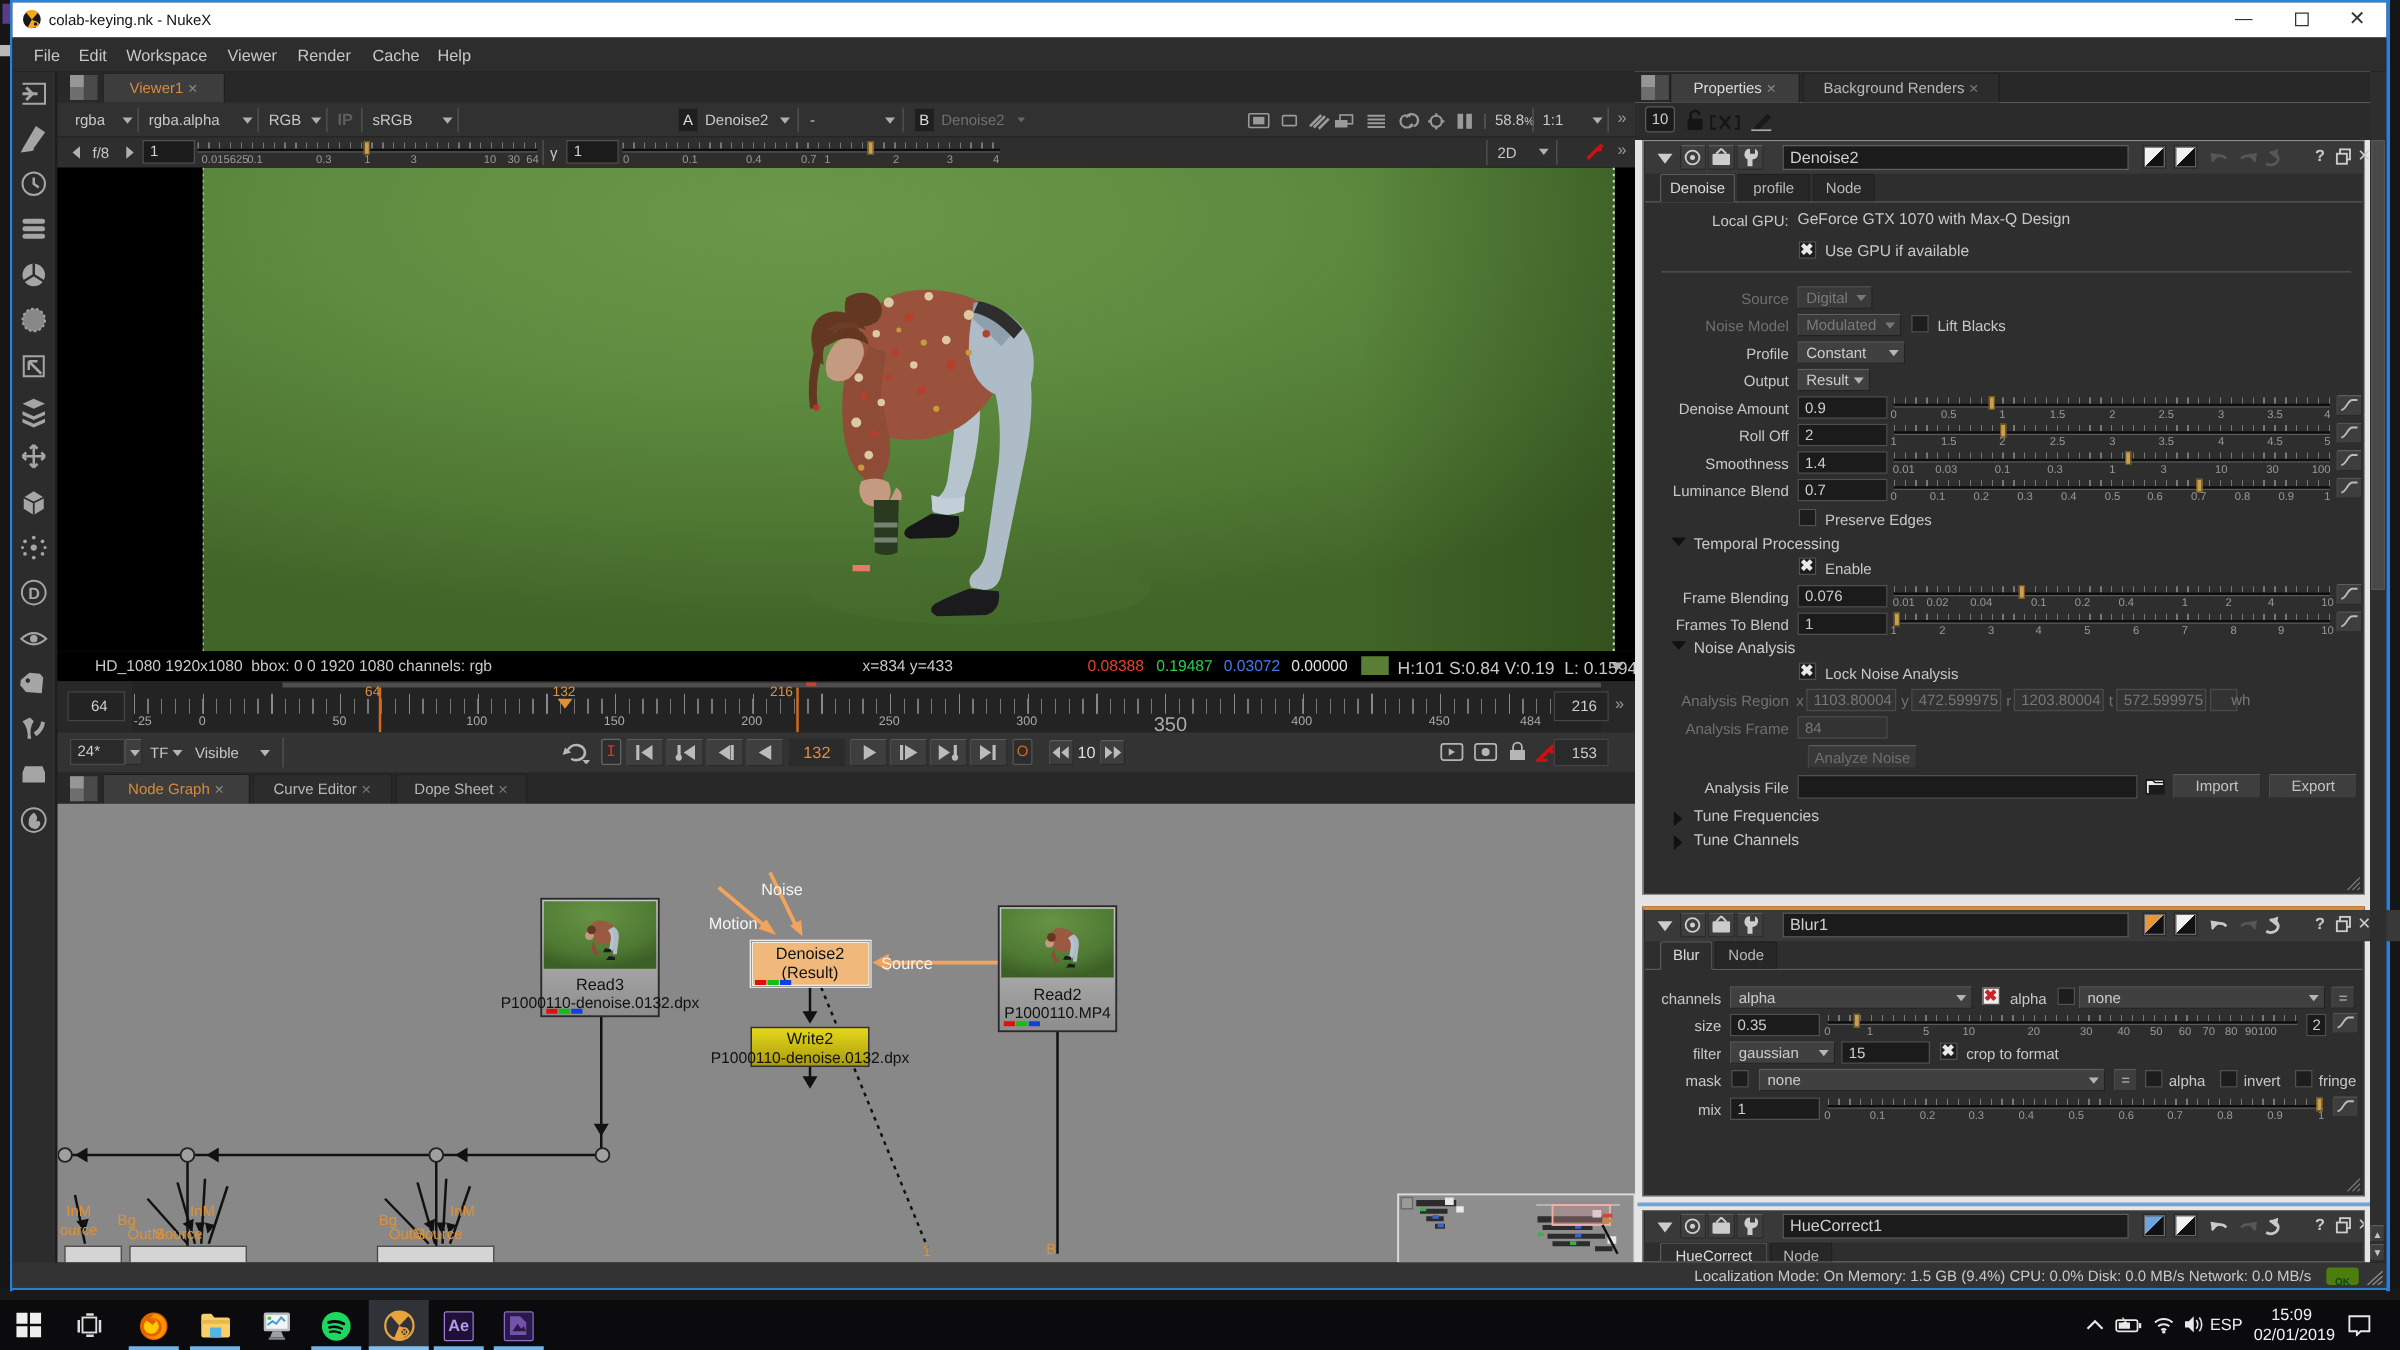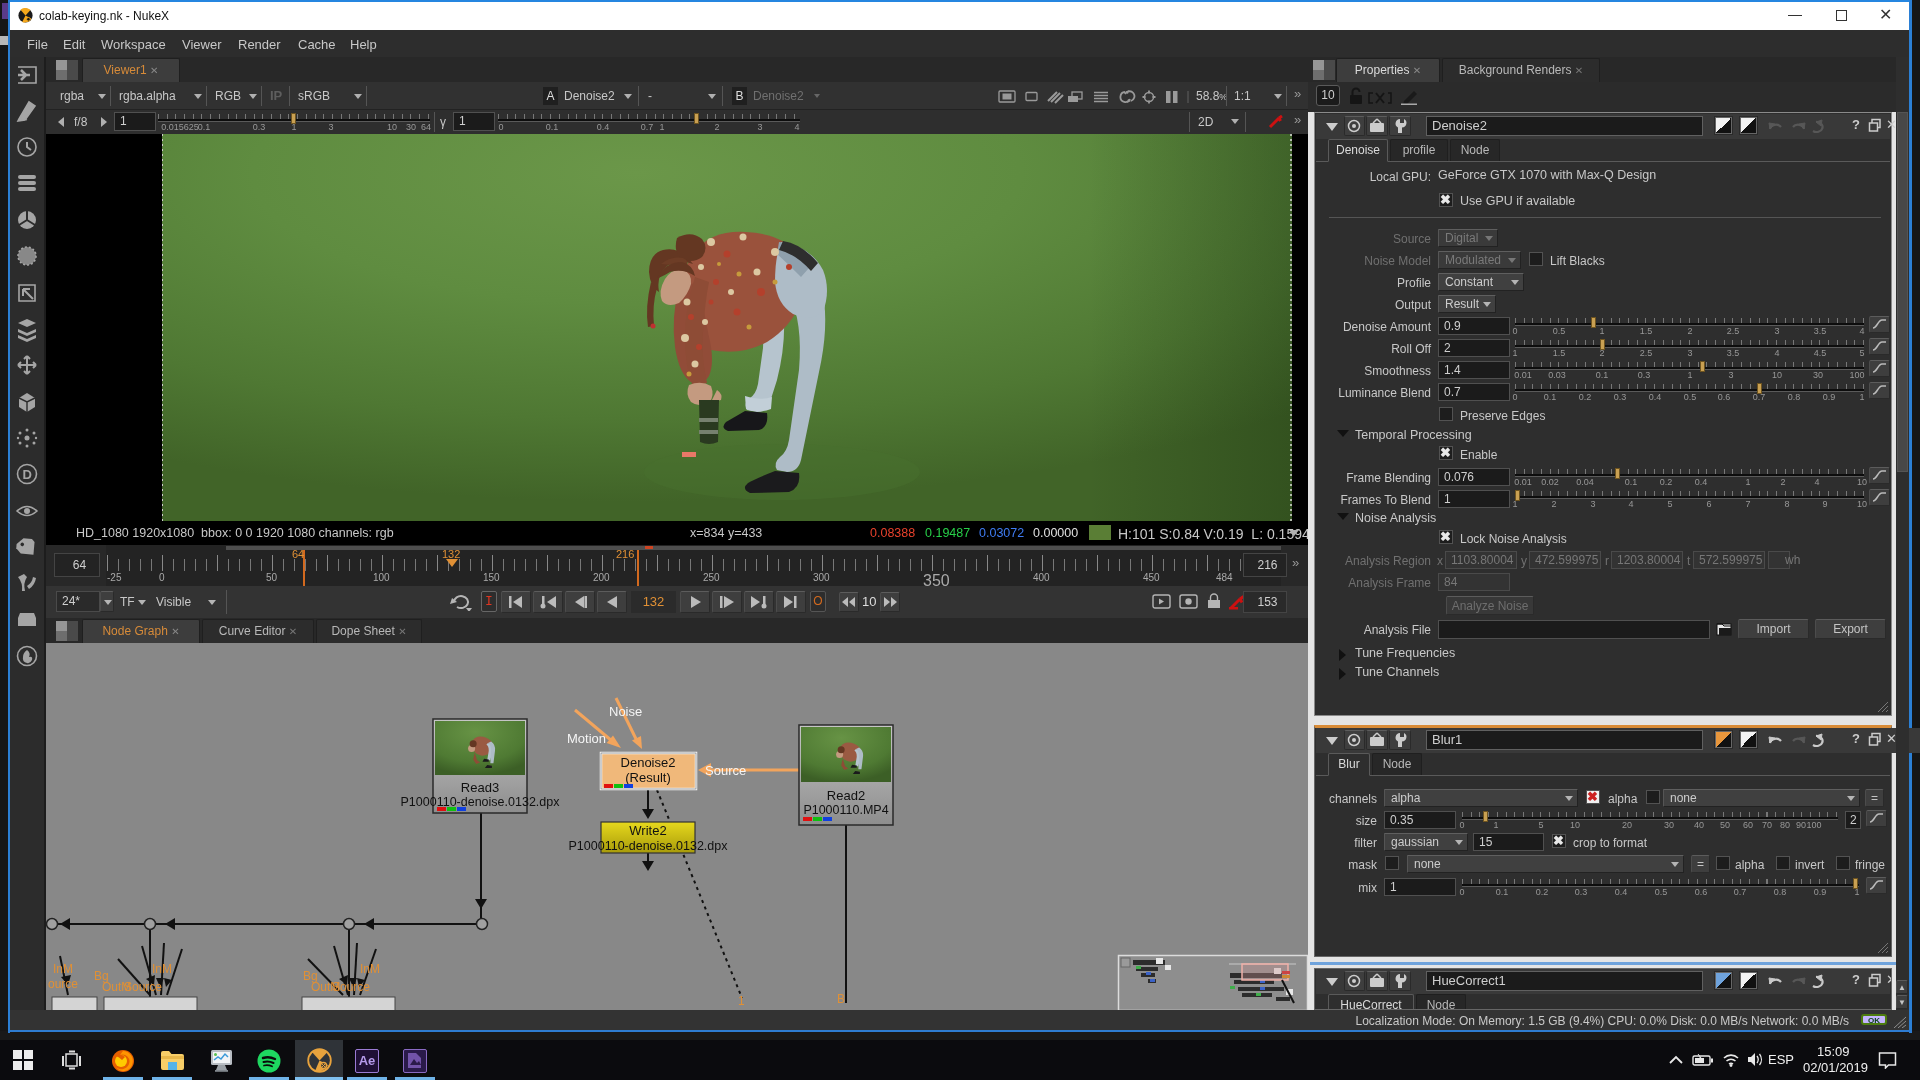--- a/index.html
+++ b/index.html
@@ -1079,21 +1079,21 @@
 </div>
 
 <div class="abs" style="left:1896px;top:57px;width:13px;height:953px;background:#2e2e2e">
  <div class="abs" style="left:1px;top:55px;width:11px;height:360px;background:#484848;border:1px solid #555"></div>
  <div class="abs btn" style="left:0px;top:923px;width:12px;height:14px;font-size:8px;line-height:13px">▲</div>
  <div class="abs btn" style="left:0px;top:938px;width:12px;height:14px;font-size:8px;line-height:13px">▼</div>
 </div>
 
 <div class="abs" style="left:10px;top:1010px;width:1899px;height:20px;background:#333">
   <span class="abs" style="right:60px;top:4px;font-size:12px;color:#c9c9c9">Localization Mode: On Memory: 1.5 GB (9.4%) CPU: 0.0% Disk: 0.0 MB/s Network: 0.0 MB/s</span>
-  <div class="abs" style="right:22px;top:4px;width:26px;height:11px;background:#c4b5fd;border:2px solid #4d7c0f;border-radius:3px;color:#0c4418;font-size:8px;text-align:center;line-height:10px;font-weight:bold">OK</div>
+  <div class="abs" style="right:22px;top:4px;width:26px;height:11px;background:#c4b5fd;border:7px solid #4d7c0f;border-radius:3px;color:#0c4418;font-size:8px;text-align:center;line-height:10px;font-weight:bold">OK</div>
   <svg class="abs" style="right:2px;top:6px" width="14" height="12">
       <path d="M13 1 L1 12 M13 5 L5 12 M13 9 L9 12" stroke="#909090" stroke-width="1" fill="none"></path>
     </svg>
 </div>
 
 <div id="taskbar" class="abs" style="left:0;top:1040px;width:1920px;height:40px;background:#0b0b0e">
   <svg class="abs" style="left:13px;top:10px" width="20" height="20" fill="#eee">
       <rect x="0" y="0" width="9" height="9"></rect>
       <rect x="11" y="0" width="9" height="9"></rect>
       <rect x="0" y="11" width="9" height="9"></rect>

